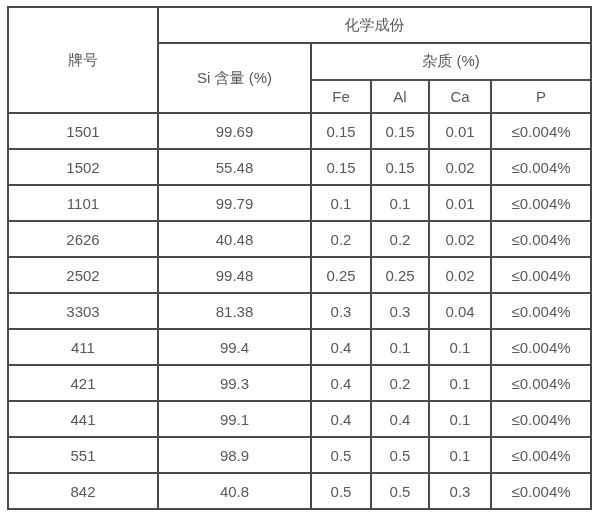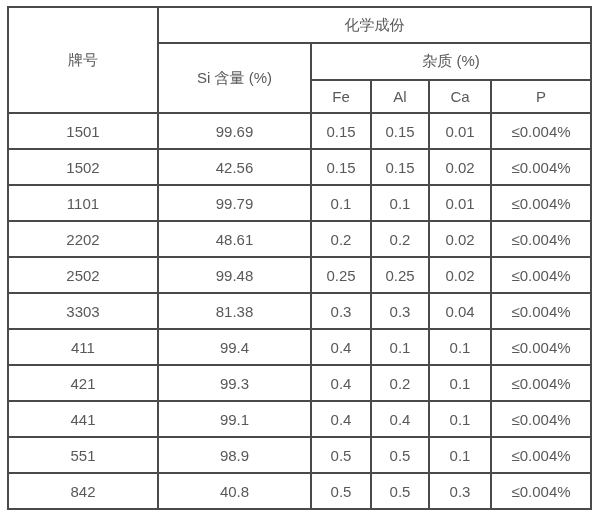--- a/index.html
+++ b/index.html
@@ -77,37 +77,37 @@
         <tr>
           <td>1501</td>
           <td>99.69</td>
           <td>0.15</td>
           <td>0.15</td>
           <td>0.01</td>
           <td class="p-cell">≤0.004%</td>
         </tr>
         <tr>
           <td>1502</td>
-          <td>42.56</td>
+          <td>55.48</td>
           <td>0.15</td>
           <td>0.15</td>
           <td>0.02</td>
           <td class="p-cell">≤0.004%</td>
         </tr>
         <tr>
           <td>1101</td>
           <td>99.79</td>
           <td>0.1</td>
           <td>0.1</td>
           <td>0.01</td>
           <td class="p-cell">≤0.004%</td>
         </tr>
         <tr>
-          <td>2202</td>
-          <td>48.61</td>
+          <td>2626</td>
+          <td>40.48</td>
           <td>0.2</td>
           <td>0.2</td>
           <td>0.02</td>
           <td class="p-cell">≤0.004%</td>
         </tr>
         <tr>
           <td>2502</td>
           <td>99.48</td>
           <td>0.25</td>
           <td>0.25</td>

